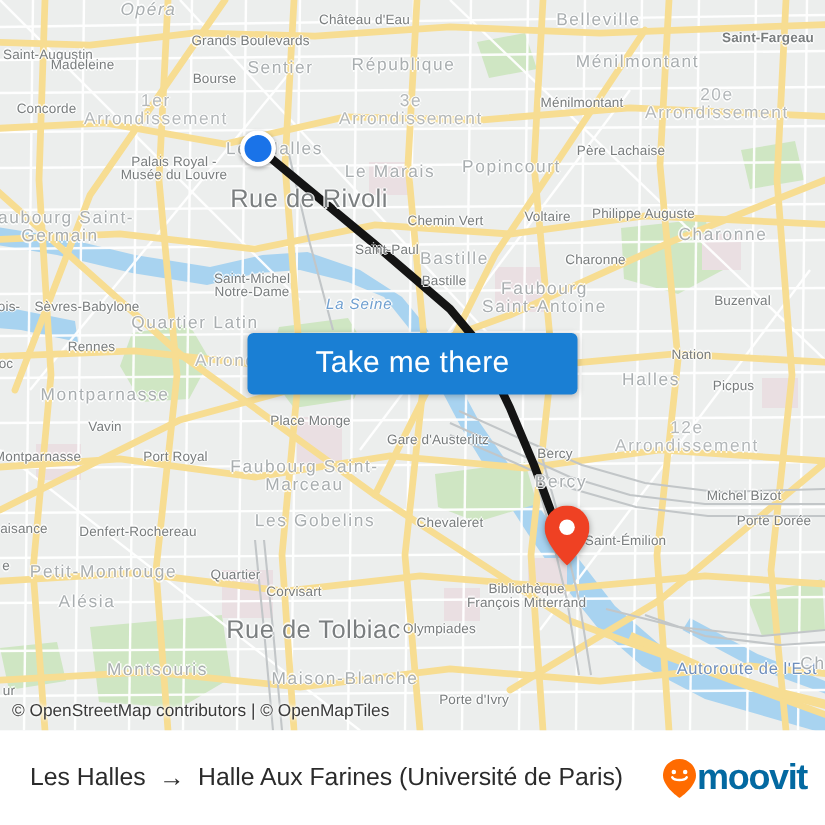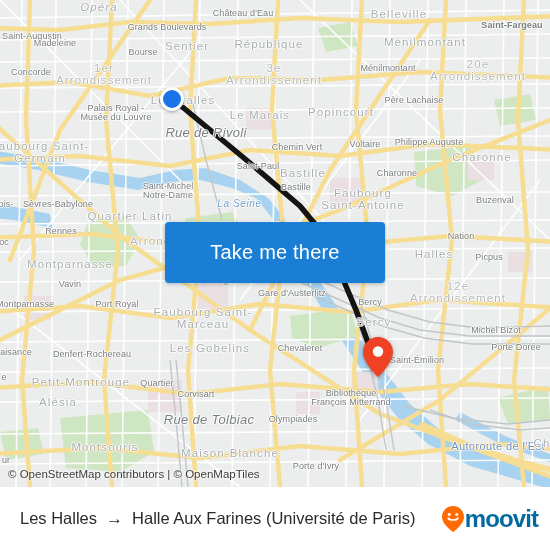--- a/index.html
+++ b/index.html
@@ -30,21 +30,21 @@
       -1px 0 rgba(255,255,255,.85), 1px 0 rgba(255,255,255,.85),
       0 -1px rgba(255,255,255,.85), 0 1px rgba(255,255,255,.85);
     transform: translate(-50%, -50%);
     text-align: center;
     pointer-events: none;
   }
   .lbl.poi     { color: #797d7e; font-size: 9px; }
   .lbl.hood    { color: #a9aeb0; font-size: 11.5px; letter-spacing: 1.1px; }
   .lbl.arr     { color: #b4b8ba; font-size: 11.5px; letter-spacing: 1.1px; }
   .lbl.water   { color: #6f9fd0; font-size: 10px; font-style: italic; letter-spacing: .6px; }
-  .lbl.road    { color: #7b7f80; font-size: 13px; letter-spacing: .3px; font-style: italic; }
+  .lbl.road    { color: #7b7f80; font-size: 17px; letter-spacing: .3px; }
   .lbl.motor   { color: #6f8fbe; font-size: 11px; letter-spacing: .4px; }
 
   
   #attrib {
     position: absolute; left: 8px; top: 468px;
     font-size: 11.5px; color: #3a3a3a;
     text-shadow: 0 0 3px #fff, 0 0 3px #fff, 0 0 2px #fff;
     white-space: nowrap;
   }
 
@@ -59,21 +59,21 @@
   }
   #dest-marker {
     position: absolute; left: 378px; top: 375px;
     width: 30px; height: 40px; margin: -38px 0 0 -15px;
     filter: drop-shadow(0 1px 2px rgba(0,0,0,.35));
   }
 
   
   #cta {
     position: absolute; left: 165px; top: 222px;
-    width: 220px; height: 61px;
+    width: 220px; height: 41px;
     background: #1a7fd4;
     border-radius: 4px;
     color: #ffffff;
     font-size: 20px;
     display: flex; align-items: center; justify-content: center;
     box-shadow: 0 1px 4px rgba(0,0,0,.25);
     cursor: pointer;
     letter-spacing: .2px;
   }
 
@@ -294,21 +294,21 @@
         <div class="lbl arr" style="left: 458px; top: 292px;">12e<br>Arrondissement</div>
         <div class="lbl hood" style="left: 374px; top: 322px;">Bercy</div>
         <div class="lbl hood" style="left: 203px; top: 318px;">Faubourg Saint-<br>Marceau</div>
         <div class="lbl poi" style="left: 496px; top: 331px;">Michel Bizot</div>
         <div class="lbl hood" style="left: 210px; top: 348px;">Les Gobelins</div>
         <div class="lbl poi" style="left: 300px; top: 349px;">Chevaleret</div>
         <div class="lbl poi" style="left: 417px; top: 361px;">Saint-Émilion</div>
         <div class="lbl poi" style="left: 516px; top: 348px;">Porte Dorée</div>
         <div class="lbl poi" style="left: 92px; top: 355px;">Denfert-Rochereau</div>
         <div class="lbl poi" style="left: 16px; top: 353px;">aisance</div>
-        <div class="lbl hood" style="left: 81px; top: 382px; text-align: center;">Petit-Montrouge</div>
+        <div class="lbl hood" style="left: 69px; top: 382px; text-align: center;">Petit-Montrouge</div>
         <div class="lbl poi" style="left: 157px; top: 384px;">Quartier</div>
         <div class="lbl poi" style="left: 196px; top: 395px;">Corvisart</div>
         <div class="lbl hood" style="left: 58px; top: 402px;">Alésia</div>
         <div class="lbl poi" style="left: 351px; top: 398px;">Bibliothèque<br>François Mitterrand</div>
         <div class="lbl road" style="left: 209px; top: 420px;">Rue de Tolbiac</div>
         <div class="lbl poi" style="left: 293px; top: 420px;">Olympiades</div>
         <div class="lbl hood" style="left: 105px; top: 447px;">Montsouris</div>
         <div class="lbl hood" style="left: 230px; top: 453px;">Maison-Blanche</div>
         <div class="lbl poi" style="left: 316px; top: 467px;">Porte d'Ivry</div>
         <div class="lbl motor" style="left: 498px; top: 447px;">Autoroute de l'Est</div>

